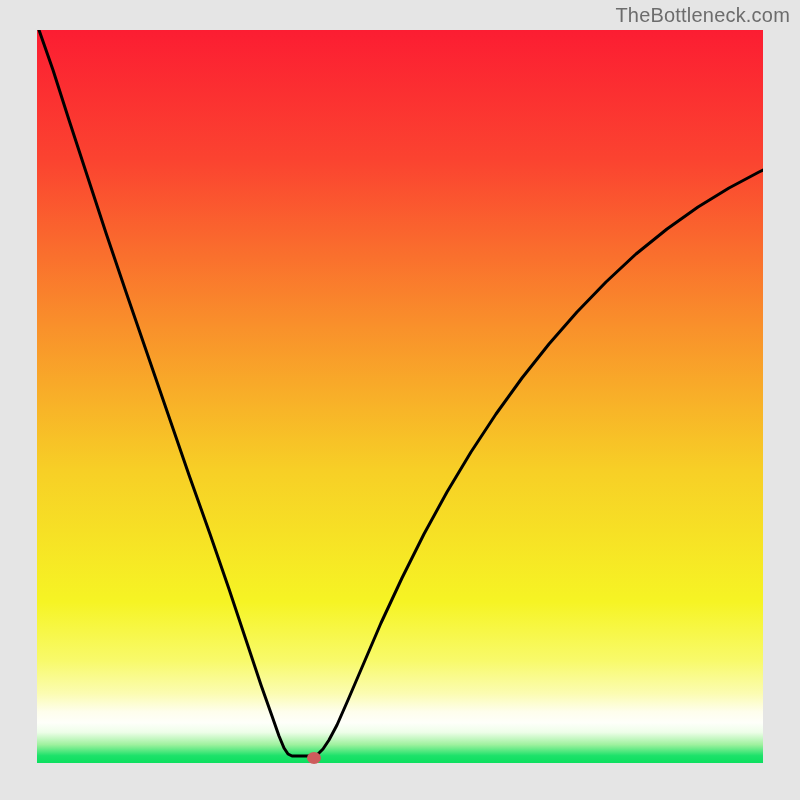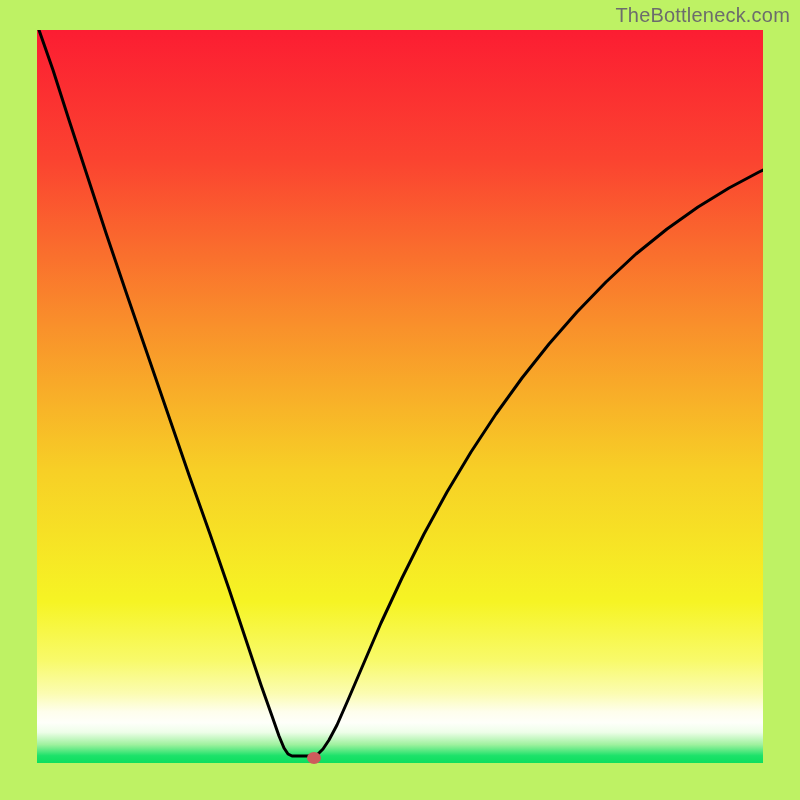--- a/index.html
+++ b/index.html
@@ -10,21 +10,21 @@
     background: #000;
     overflow: hidden;
     font-family: Arial, Helvetica, sans-serif;
   }
   .frame {
     position: absolute;
     left: 0;
     top: 0;
     width: 800px;
     height: 800px;
-    background: #bef264;
+    background: #e5e5e5;
   }
   .watermark {
     position: absolute;
     top: 4px;
     right: 10px;
     color: #6c6c6c;
     font-size: 20px;
     font-weight: 500;
     letter-spacing: 0.2px;
     user-select: none;

